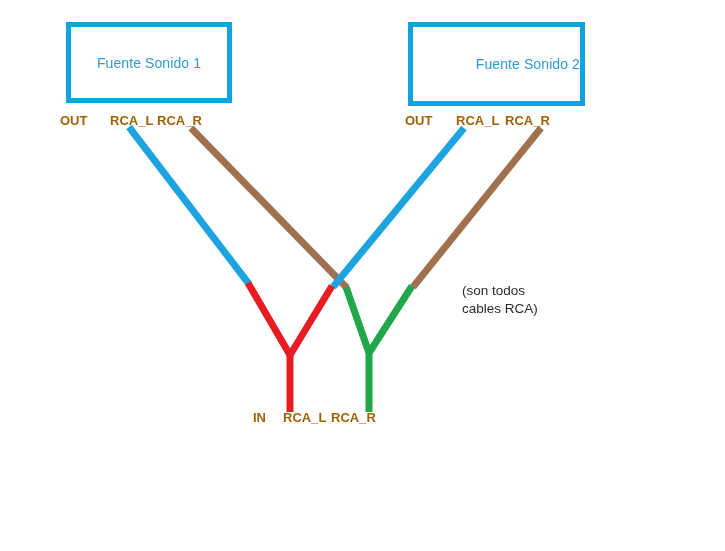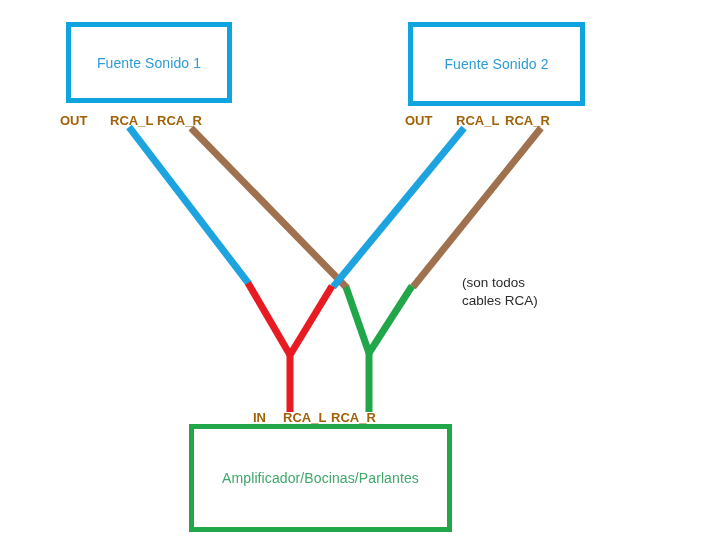--- a/index.html
+++ b/index.html
@@ -44,20 +44,21 @@
     height: 81px;
     border: 5px solid #0FA3E0;
   }
   #source1-box .device-label { color: #2E9BD6; }
   #source2-box {
     left: 408px;
     top: 22px;
     width: 177px;
     height: 84px;
     border: 5px solid #0FA3E0;
+    justify-content: flex-end;
   }
   #source2-box .device-label { color: #2E9BD6; }
   #amp-box {
     left: 189px;
     top: 424px;
     width: 263px;
     height: 108px;
     border: 5px solid #22A64A;
   }
   #amp-box .device-label { color: #3FA86A; }
@@ -71,20 +72,21 @@
     white-space: nowrap;
     line-height: 1;
   }
   .note {
     position: absolute;
     font-family: "Liberation Sans", sans-serif;
     font-size: 13.5px;
     color: #2b2b2b;
     line-height: 1.35;
     white-space: pre-line;
+    margin-top: 8px;
   }
 </style>
 </head>
 <body>
 
 <div id="canvas">
 
   <svg id="wires" viewBox="0 0 725 551" xmlns="http://www.w3.org/2000/svg">
 
     <line x1="129" y1="127" x2="249" y2="284" stroke="#1CA3E0" stroke-width="7" stroke-linecap="butt"></line>
@@ -111,23 +113,20 @@
   <span class="port-label" style="left:110px; top:114px;">RCA_L</span>
   <span class="port-label" style="left:157px; top:114px;">RCA_R</span>
 
   <div class="device-box" id="source2-box">
     <span class="device-label">Fuente Sonido 2</span>
   </div>
   <span class="port-label" style="left:405px; top:114px;">OUT</span>
   <span class="port-label" style="left:456px; top:114px;">RCA_L</span>
   <span class="port-label" style="left:505px; top:114px;">RCA_R</span>
 
-  <div class="device-box" id="amp-box">
-    <span class="device-label">Amplificador/Bocinas/Parlantes</span>
-  </div>
   <span class="port-label" style="left:253px; top:411px;">IN</span>
   <span class="port-label" style="left:283px; top:411px;">RCA_L</span>
   <span class="port-label" style="left:331px; top:411px;">RCA_R</span>
 
   <div class="note" style="left:462px; top:274px;">(son todos
 cables RCA)</div>
 
 </div>
 
 </body></html>

